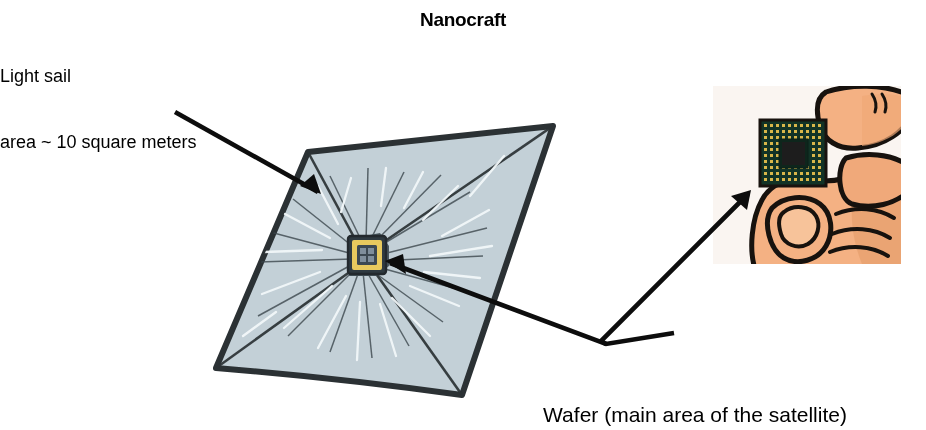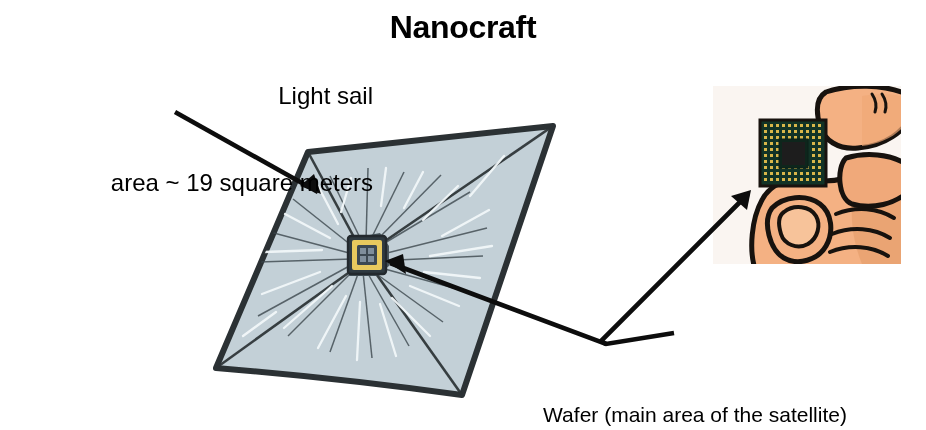--- a/index.html
+++ b/index.html
@@ -29,30 +29,30 @@
     position: absolute;
     color: #000000;
     white-space: pre;
     line-height: 1.22;
   }
   #title {
     left: 0;
     top: 8px;
     width: 926px;
     text-align: center;
-    font-size: 32px;
+    font-size: 19px;
     font-weight: bold;
     letter-spacing: -0.3px;
   }
   #sail-caption {
     left: 0;
     top: 22px;
     width: 373px;
-    text-align: right;
-    font-size: 24px;
+    text-align: left;
+    font-size: 18px;
     font-weight: normal;
   }
   #wafer-caption {
     left: 485px;
     top: 351px;
     width: 420px;
     text-align: center;
     font-size: 21px;
     font-weight: normal;
   }
@@ -292,21 +292,21 @@
         <polyline points="606,344 601,341 748,194"></polyline>
         <path d="M731,196 L751,190 L747,210" fill="#0d0d0d" stroke="none"></path>
       </g>
     </g>
   </svg>
 
   <div class="txt" id="title">Nanocraft</div>
 
   <div class="txt" id="sail-caption">
     <span class="cap-line">Light sail</span>
-    <span class="cap-line">area ~ 19 square meters</span>
+    <span class="cap-line">area ~ 10 square meters</span>
   </div>
 
   <div class="txt" id="wafer-caption">
     <span class="cap-line">Wafer (main area of the satellite)</span>
     
   </div>
 
 </div>
 
 </body></html>

